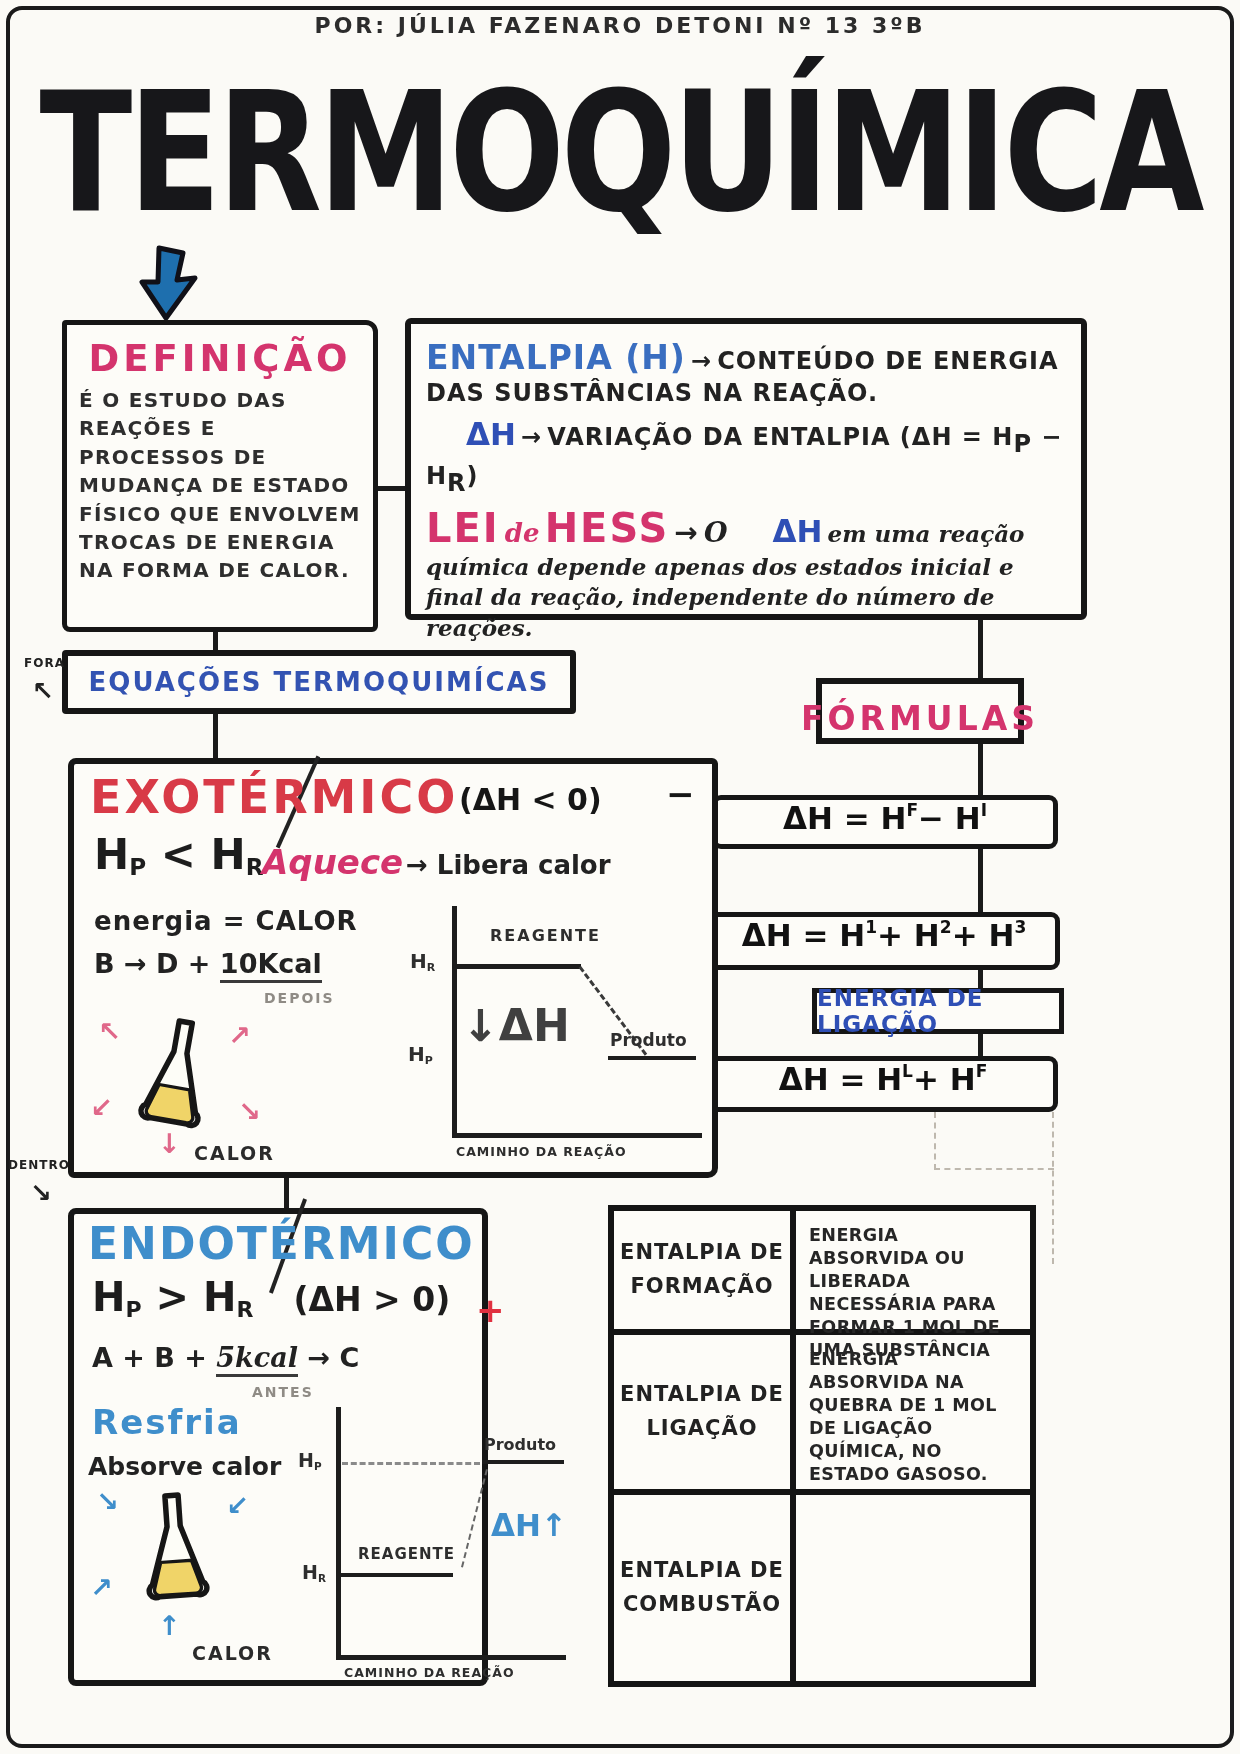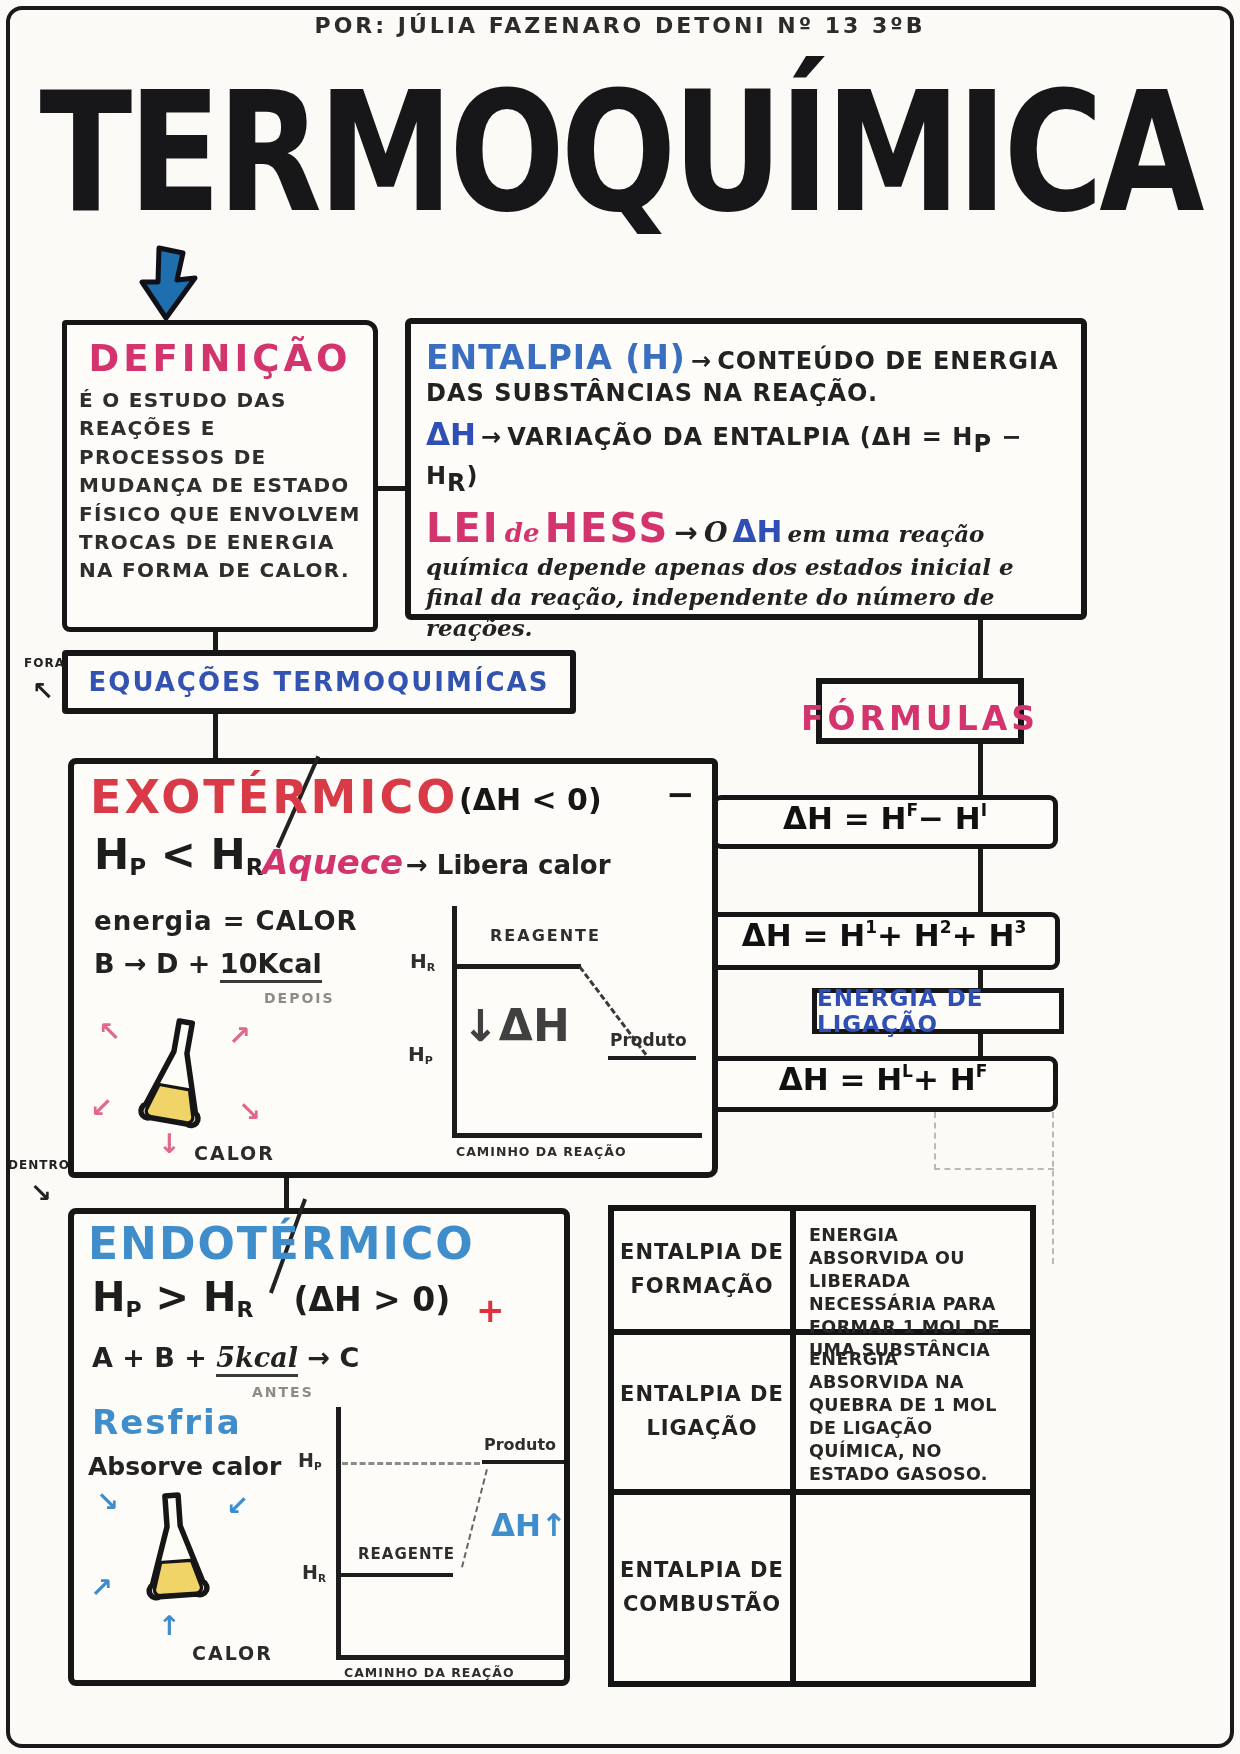--- a/index.html
+++ b/index.html
@@ -20,21 +20,21 @@
 
   
   .def-box{left:62px;top:320px;width:316px;height:312px;border-radius:4px 12px 6px 8px;}
   .def-title{margin:12px 0 4px;text-align:center;font-size:37px;font-weight:bold;color:#d4346d;letter-spacing:4px;}
   .def-body{padding:2px 12px;font-size:20px;font-weight:bold;letter-spacing:1.3px;line-height:1.42;color:#2e2e2e;}
 
   
   .ent-box{left:405px;top:318px;width:682px;height:302px;border-width:6px;border-radius:6px;padding:8px 15px;}
   .ent-box p{margin:6px 0;}
   .t-blue{color:#3a6ec0;font-weight:bold;font-size:33px;letter-spacing:1px;}
-  .dh-blue{color:#2f4fb5;font-weight:bold;font-size:31px;}
+  .dh-blue{color:#2f4fb5;font-weight:bold;font-size:31px;margin-left:40px;}
   .ent-def{font-size:24px;font-weight:bold;letter-spacing:1px;line-height:1.35;}
   .lei{color:#d4346d;font-weight:bold;font-size:40px;letter-spacing:2px;}
   .de-script{color:#d4346d;font-family:"DejaVu Serif",serif;font-style:italic;font-weight:bold;font-size:26px;}
   .script{font-family:"DejaVu Serif",serif;font-style:italic;font-size:23px;font-weight:bold;line-height:1.32;}
 
   
   .eq-bar{position:absolute;left:62px;top:650px;width:514px;height:64px;border:6px solid #161616;
           background:#fdfcf8;display:flex;align-items:center;justify-content:center;font-size:26px;
           font-weight:bold;color:#3353b2;letter-spacing:2px;border-radius:4px;box-sizing:border-box;}
 
@@ -43,21 +43,21 @@
           background:#fdfcf8;display:flex;align-items:flex-end;justify-content:center;font-size:33px;
           font-weight:bold;color:#d4346d;letter-spacing:4px;box-sizing:border-box;}
   .f-box{position:absolute;border:5px solid #161616;border-radius:9px;background:#fdfcf8;display:flex;
          align-items:flex-start;justify-content:center;font-weight:bold;font-size:31px;color:#111;box-sizing:border-box;}
   .el-bar{position:absolute;left:812px;top:988px;width:252px;height:46px;border:5px solid #161616;
           background:#fdfcf8;display:flex;align-items:center;justify-content:flex-end;font-size:23px;
           font-weight:bold;color:#2f4fb5;letter-spacing:1px;box-sizing:border-box;}
 
   
   .exo-box{left:68px;top:758px;width:650px;height:420px;border-width:6px;border-radius:8px 6px 10px 6px;}
-  .endo-box{left:68px;top:1208px;width:502px;height:478px;border-width:6px;border-radius:8px;}
+  .endo-box{left:68px;top:1208px;width:420px;height:478px;border-width:6px;border-radius:8px;}
   .slash{position:absolute;width:4px;background:#222;}
   .exo-title{position:absolute;left:16px;top:6px;font-size:46px;font-weight:bold;color:#d83a47;letter-spacing:3px;}
   .exo-cond{position:absolute;left:385px;top:18px;font-size:30px;font-weight:bold;color:#161616;}
   .exo-minus{position:absolute;left:592px;top:10px;font-size:34px;font-weight:bold;color:#161616;}
   .hphr{position:absolute;font-size:42px;font-weight:bold;color:#1d1d1d;}
   .aquece{position:absolute;left:188px;top:78px;font-size:34px;color:#d4346d;font-weight:bold;font-style:italic;}
   .libera{position:absolute;left:332px;top:86px;font-size:26px;font-weight:bold;}
   .energia{position:absolute;left:20px;top:142px;font-size:26px;font-weight:bold;letter-spacing:1px;}
   .b-eq{position:absolute;left:20px;top:184px;font-size:27px;font-weight:bold;}
   .kcal-u{border-bottom:3px solid #3a3a3a;padding-bottom:1px;}

